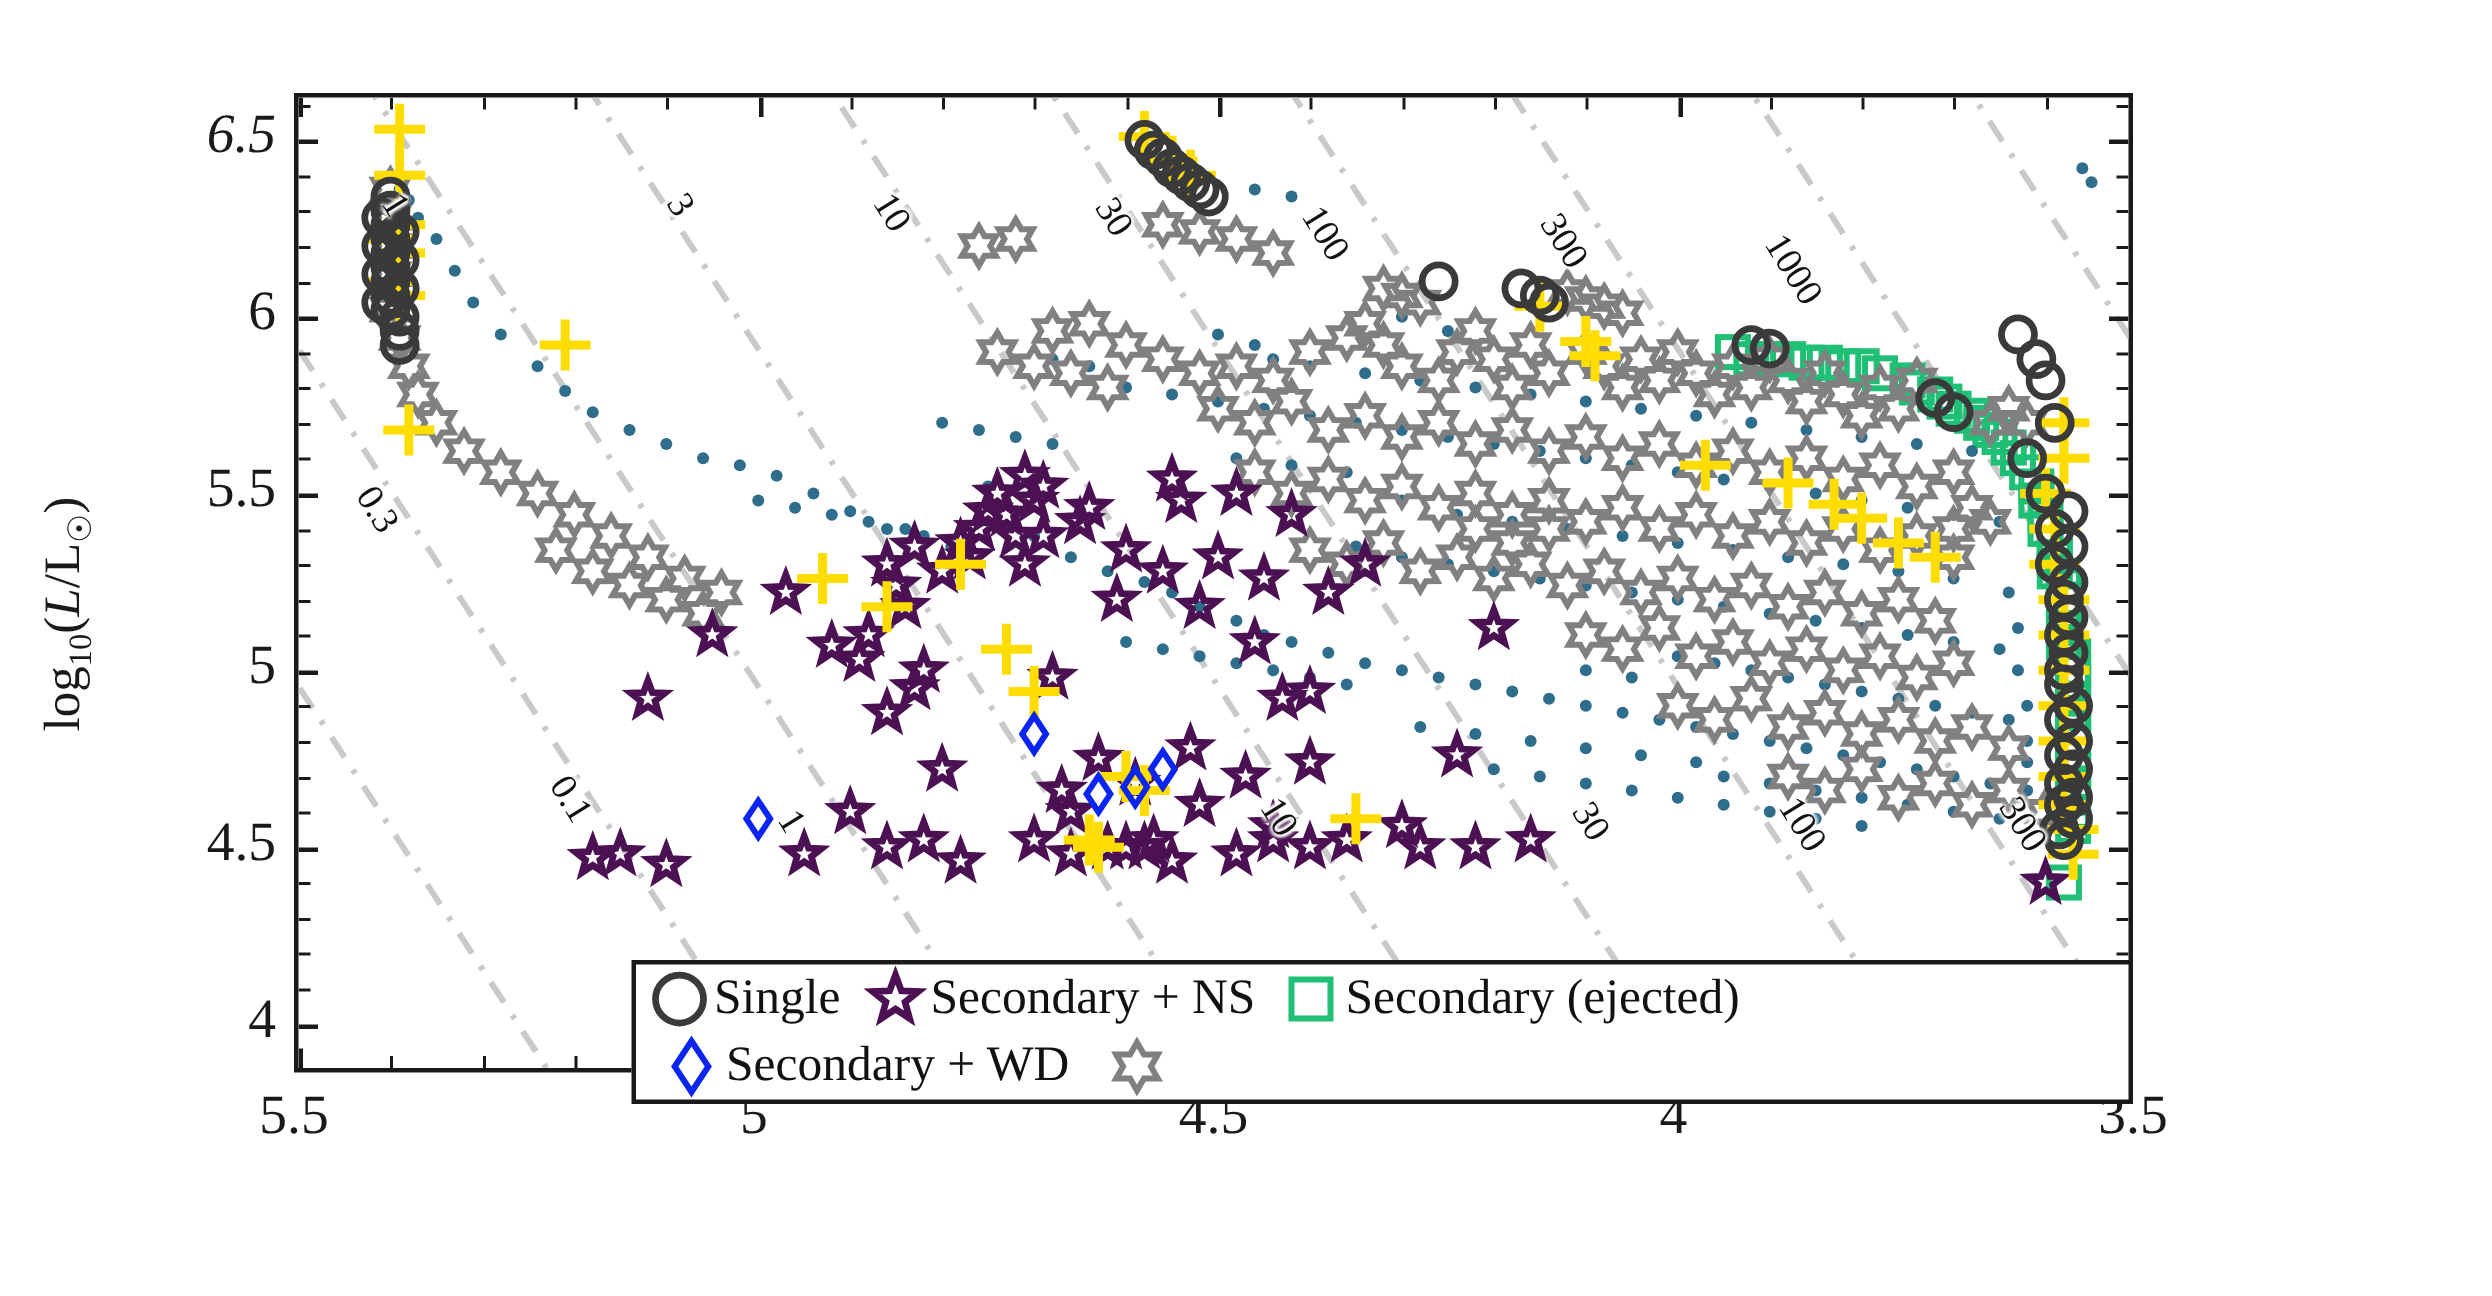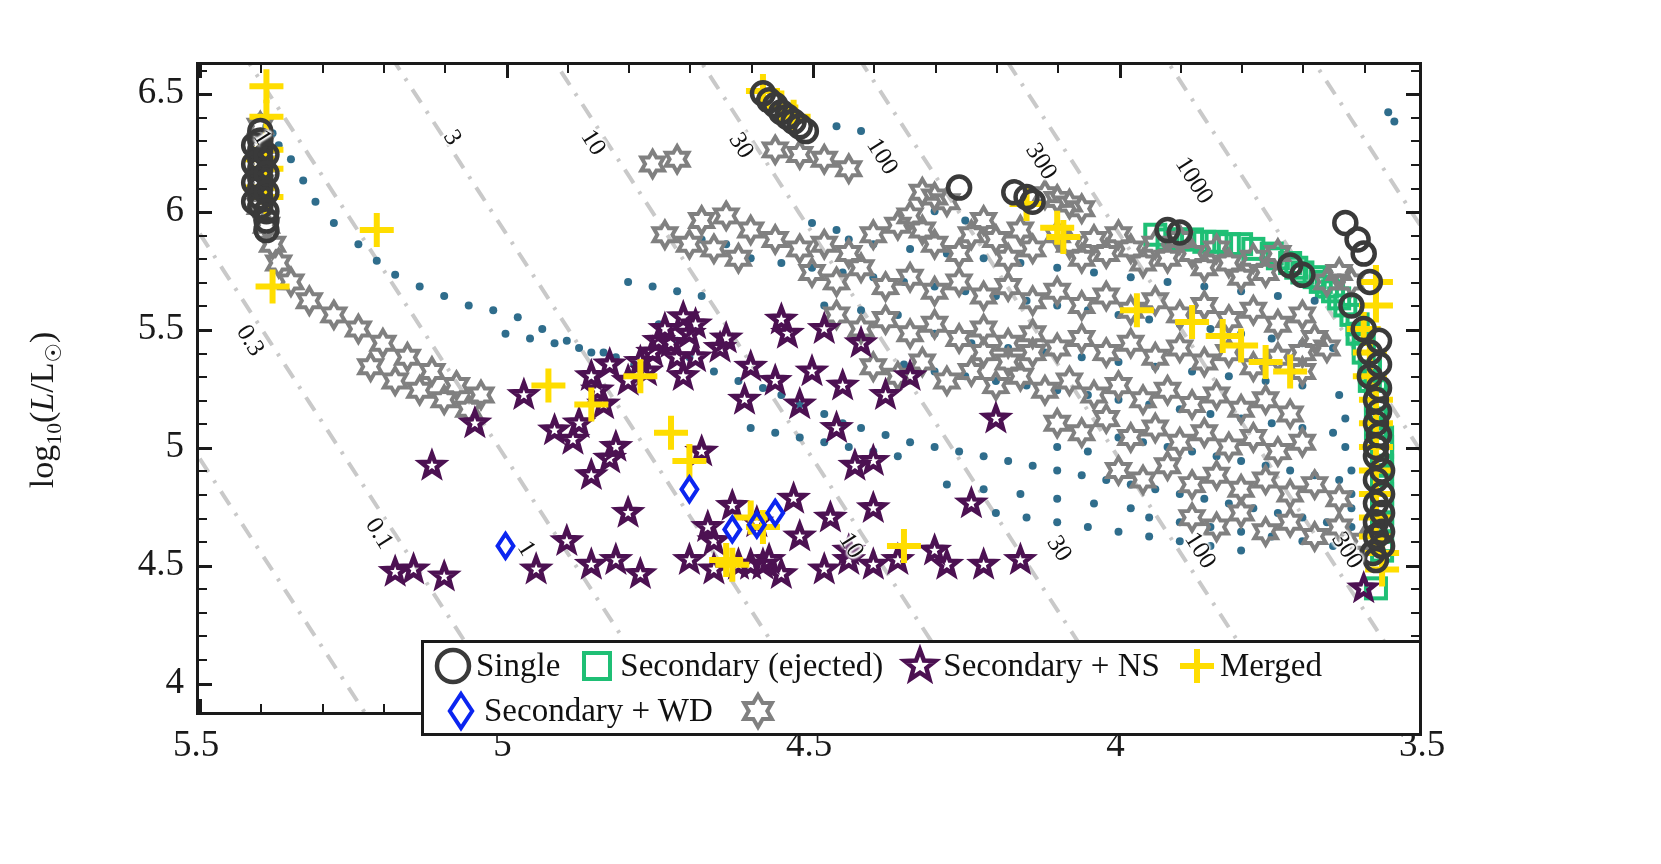--- a/index.html
+++ b/index.html
@@ -2006,21 +2006,21 @@
       <div class="xlab" style="left: 809px;">4.5</div>
       <div class="xlab" style="left: 1115.5px;">4</div>
       <div class="xlab" style="left: 1422px;">3.5</div>
     </div>
   <div id="ylabels">
       <div class="ylab" style="top: 679.639px; left: 84px; width: 100px;">4</div>
       <div class="ylab" style="top: 561.769px; left: 84px; width: 100px;">4.5</div>
       <div class="ylab" style="top: 443.899px; left: 84px; width: 100px;">5</div>
       <div class="ylab" style="top: 326.029px; left: 84px; width: 100px;">5.5</div>
       <div class="ylab" style="top: 208.159px; left: 84px; width: 100px;">6</div>
-      <div class="ylab" style="top: 90.2888px; left: 84px; width: 100px;">6.5</div>
+      <div class="ylab" style="top: 90.2888px; left: 84px; width: 100px; font-style: italic;">6.5</div>
     </div>
 
   <div class="axis-title-y">
     log<sub>10</sub>(<i>L</i>/L<sub>☉</sub>)
   </div>
 
   <div id="legend">
     <div class="lrow" style="gap: 14px;">
         <div class="lent">
           <div class="lsym">
@@ -2029,45 +2029,35 @@
                 <circle cx="22" cy="22" r="16" fill="none" stroke="#3a3a3a" stroke-width="4.5"></circle>
               </g>
             </svg>
           </div>
           <div class="ltxt">Single</div>
         </div>
         <div class="lent">
           <div class="lsym">
             <svg width="44" height="44" viewBox="0 0 44 44">
               <g>
-                <rect x="9" y="9" width="26" height="26" fill="none" stroke="#1fbf75" stroke-width="4"></rect>
-              </g>
-            </svg>
-          </div>
-          <div class="ltxt">Secondary (ejected)</div>
-        </div>
-        <div class="lent">
-          <div class="lsym">
-            <svg width="44" height="44" viewBox="0 0 44 44">
-              <g>
                 <path d="M22.00,6.00L25.95,16.56L37.22,17.06L28.39,24.08L31.40,34.94L22.00,28.72L12.60,34.94L15.61,24.08L6.78,17.06L18.05,16.56Z" fill="none" stroke="#4c1152" stroke-width="4.5" stroke-linejoin="miter"></path>
               </g>
             </svg>
           </div>
           <div class="ltxt">Secondary + NS</div>
         </div>
         <div class="lent">
           <div class="lsym">
             <svg width="44" height="44" viewBox="0 0 44 44">
               <g>
-                <path d="M5,22L39,22M22,5L22,39" stroke="#ffdd00" stroke-width="6" fill="none"></path>
+                <rect x="9" y="9" width="26" height="26" fill="none" stroke="#1fbf75" stroke-width="4"></rect>
               </g>
             </svg>
           </div>
-          <div class="ltxt">Merged</div>
+          <div class="ltxt">Secondary (ejected)</div>
         </div>
       </div>
     <div class="lrow" style="gap: 22px; padding-left: 14px;">
         <div class="lent">
           <div class="lsym">
             <svg width="44" height="44" viewBox="0 0 44 44">
               <g>
                 <polygon points="22,5 33.22,22 22,39 10.78,22" fill="none" stroke="#0b25f0" stroke-width="4"></polygon>
               </g>
             </svg>

